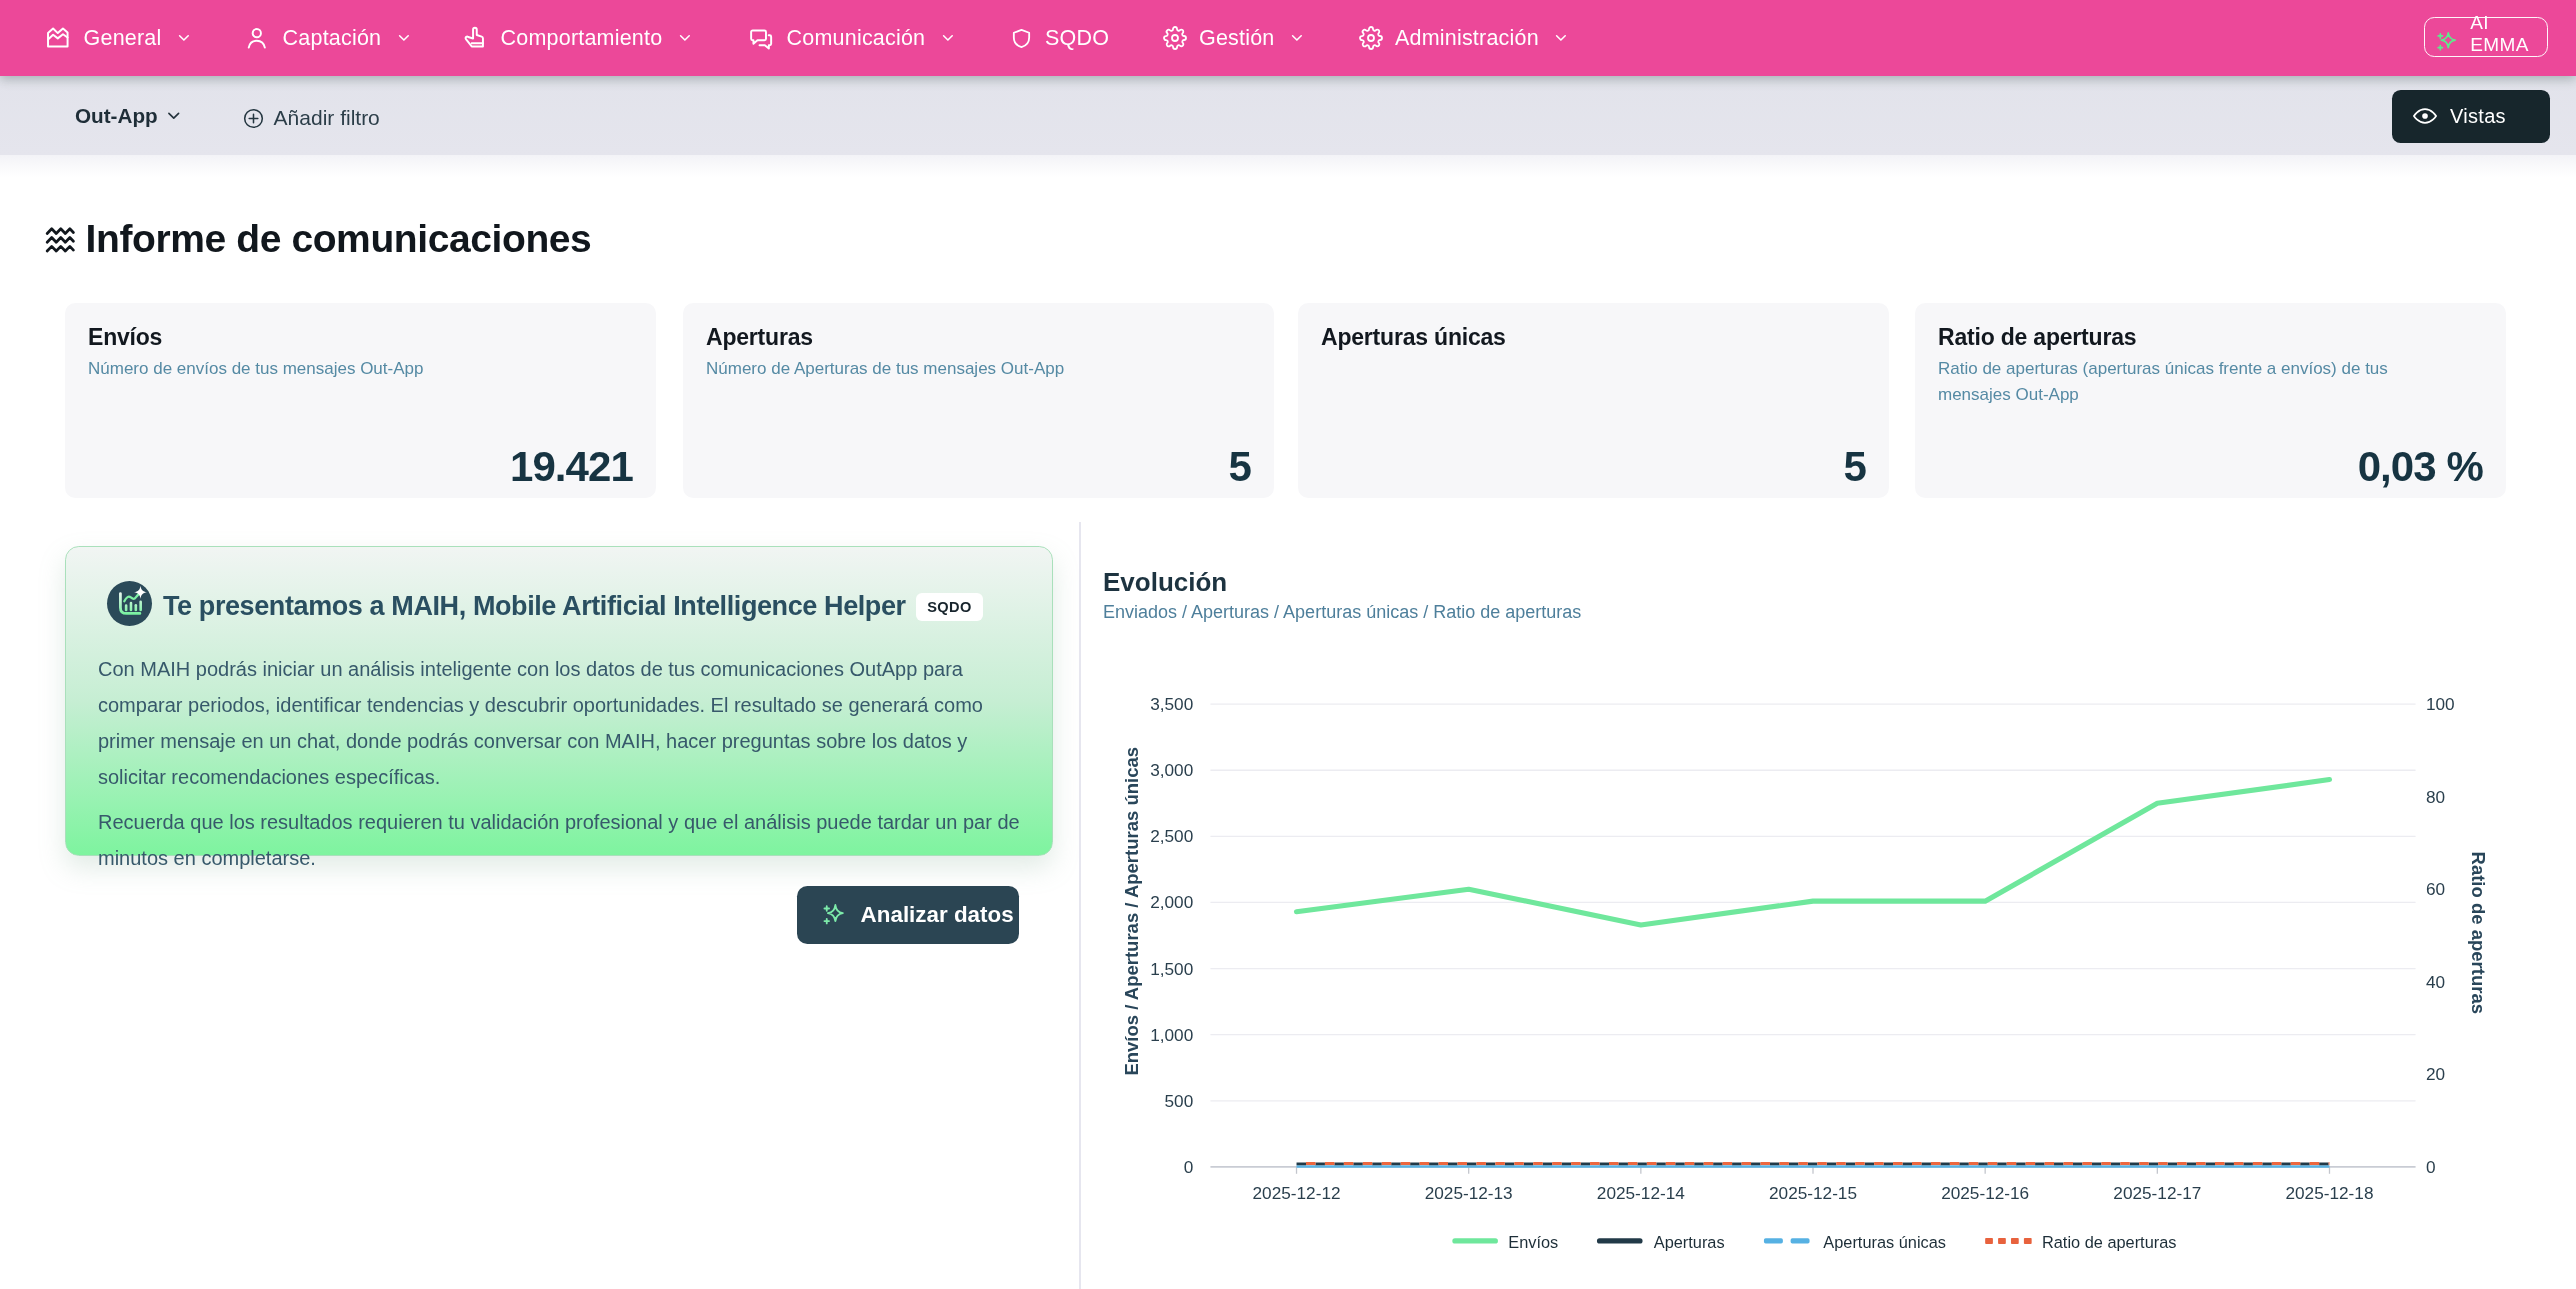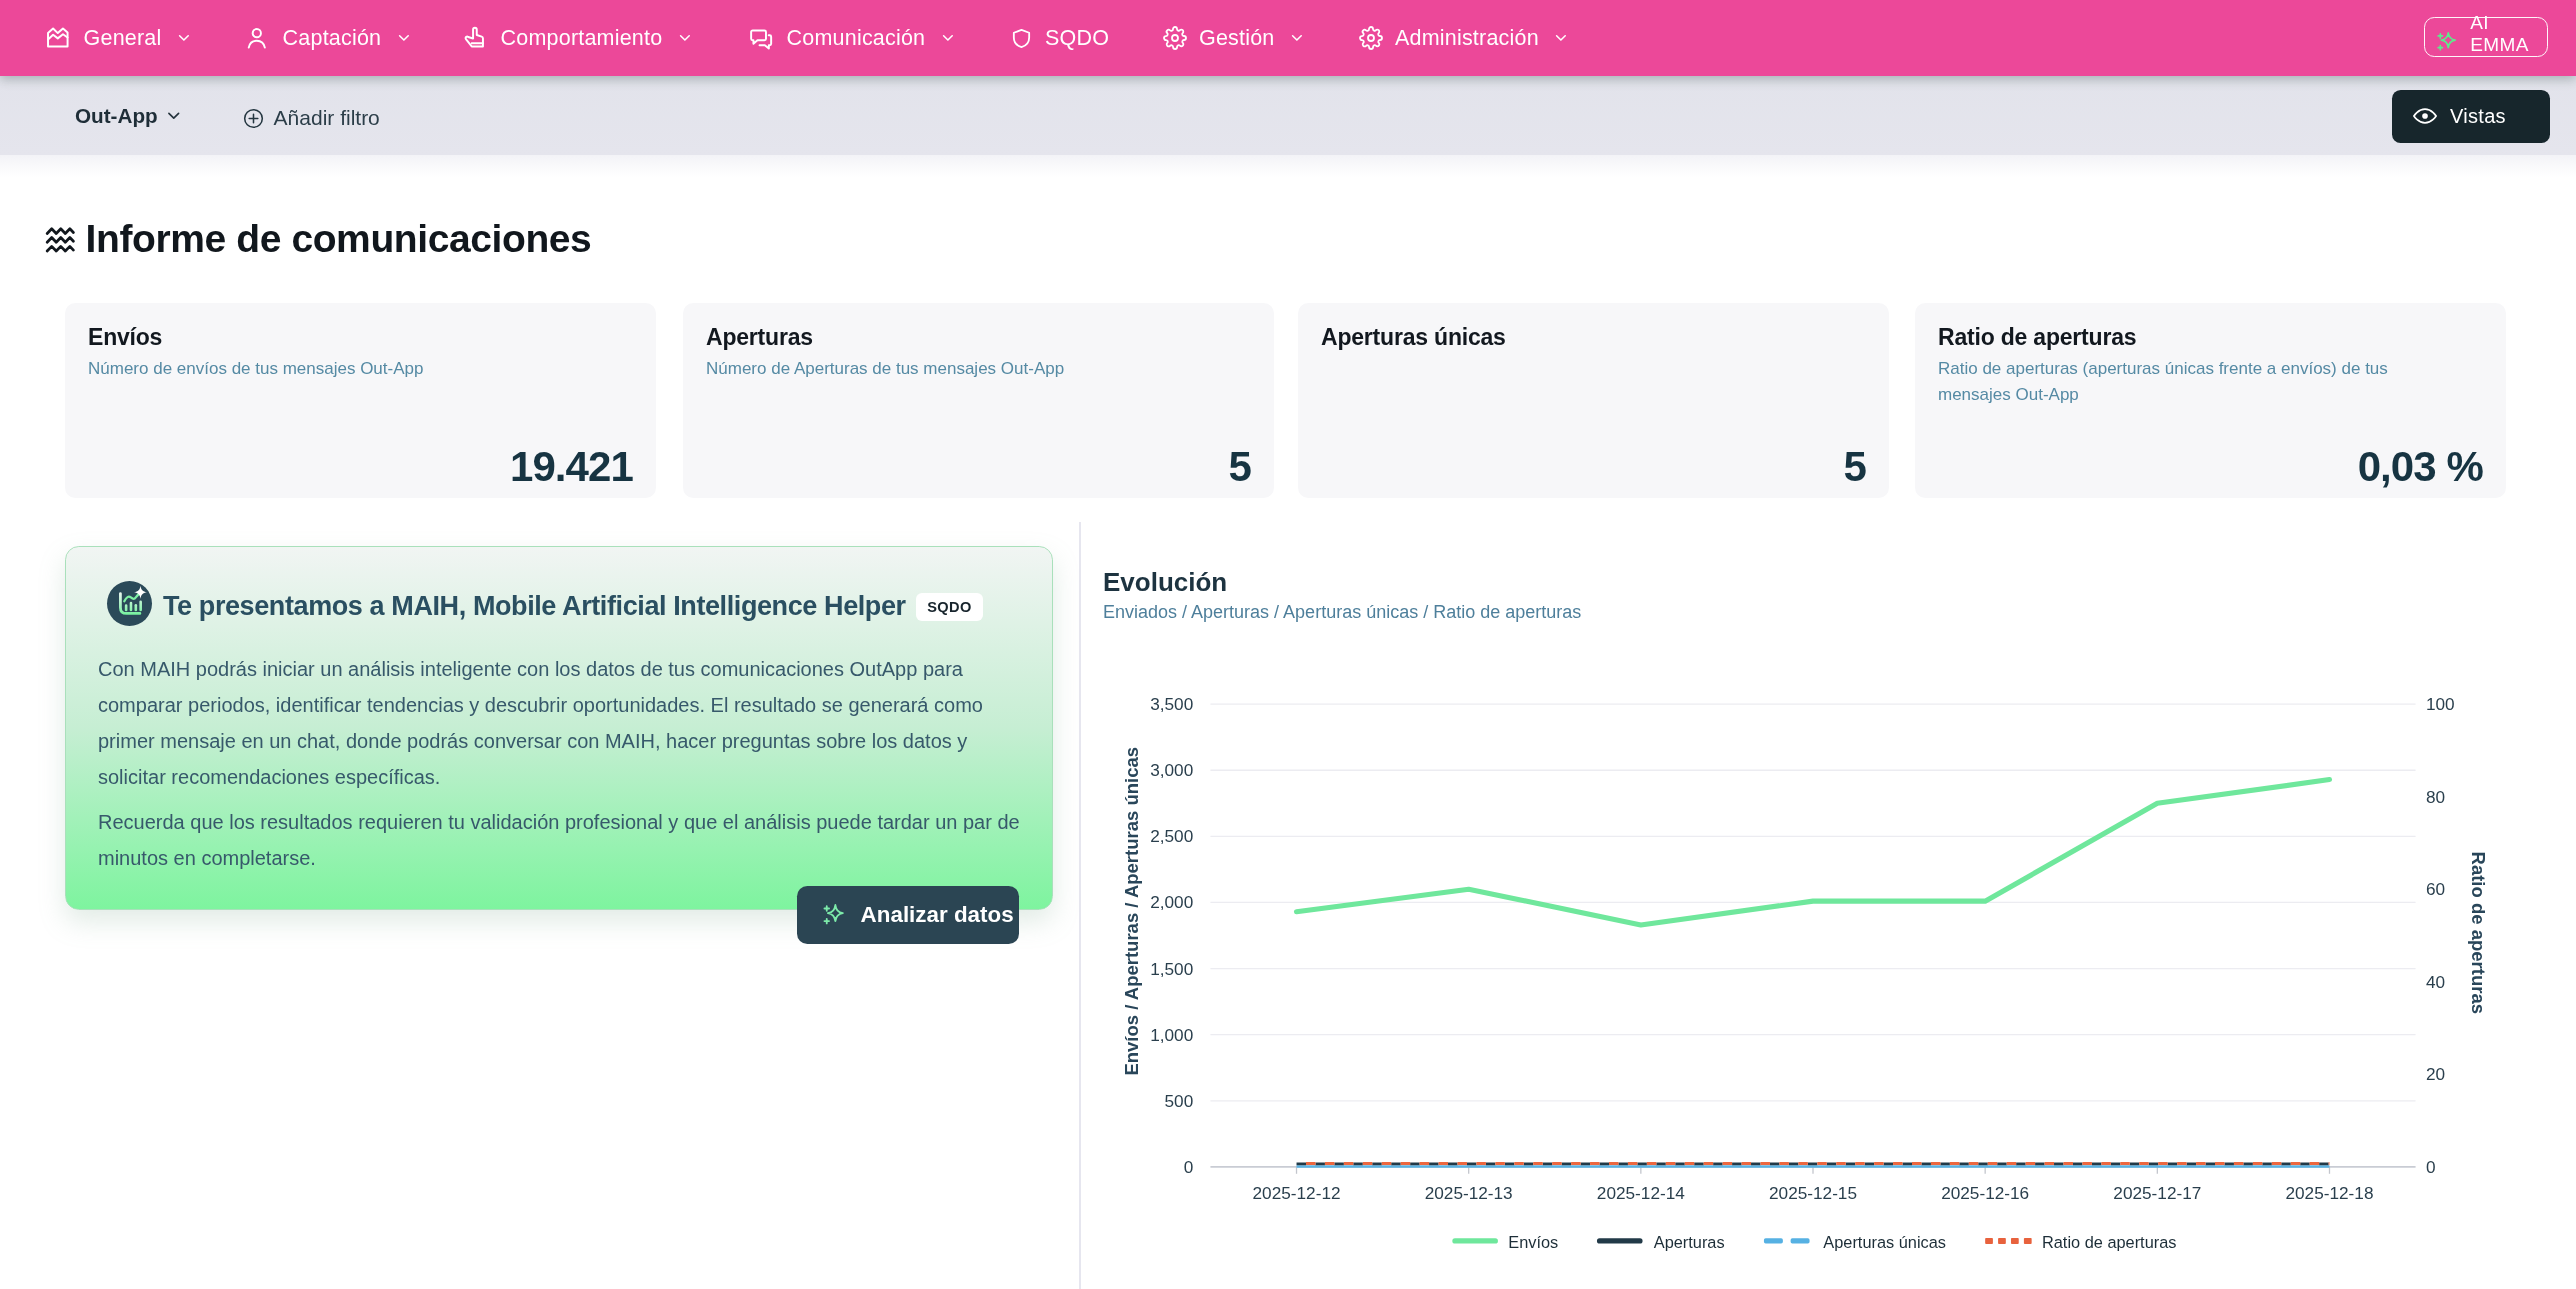--- a/index.html
+++ b/index.html
@@ -26,21 +26,21 @@
 #vistas span{margin-left:12px;letter-spacing:0.3px;}
 
 #pagetitle{position:absolute;left:44px;top:217px;display:flex;align-items:center;color:#11171d;}
 #pagetitle .txt{margin-left:8.6px;font-size:39px;font-weight:700;letter-spacing:-0.4px;}
 
 .card{position:absolute;top:303px;height:195px;width:591px;background:#f7f7f9;border-radius:10.3px;}
 .card .t{position:absolute;left:23px;top:20.7px;font-size:23px;font-weight:700;color:#12181f;letter-spacing:-0.2px;}
 .card .s{position:absolute;left:23px;top:53px;width:542px;font-size:17px;line-height:26px;color:#558aa4;}
 .card .n{position:absolute;right:23px;bottom:6.9px;font-size:42px;font-weight:700;color:#173442;letter-spacing:-0.9px;}
 
-#maih{position:absolute;left:65px;top:546px;width:988px;height:364px;border-radius:13.8px;border:0.9px solid #a9e0bb;background:linear-gradient(180deg,#f1f5f3 0%,#c6eed3 50%,#7ef49f 100%);box-shadow:0 12px 26px rgba(140,180,155,.25);}
+#maih{position:absolute;left:65px;top:546px;width:988px;height:310px;border-radius:13.8px;border:0.9px solid #a9e0bb;background:linear-gradient(180deg,#f1f5f3 0%,#c6eed3 50%,#7ef49f 100%);box-shadow:0 12px 26px rgba(140,180,155,.25);}
 #maih .circ{position:absolute;left:41px;top:34px;width:45px;height:45px;border-radius:50%;background:#2b4a59;}
 #maih .hrow{position:absolute;left:97px;top:37px;height:45px;display:flex;align-items:center;}
 #maih .htxt{font-size:27px;font-weight:700;color:#2a4f61;letter-spacing:-0.4px;}
 #maih .beta{margin-left:10.3px;background:#fff;border-radius:6px;padding:6px 11.2px;font-size:14.6px;font-weight:700;color:#17242c;letter-spacing:0.4px;}
 #maih .para{position:absolute;left:32px;width:986px;font-size:20px;line-height:36px;color:#37596b;}
 #maih .btn{position:absolute;left:731px;top:339px;width:222px;height:58px;background:#2b4553;border-radius:10.3px;display:flex;align-items:center;color:#fff;font-size:22.4px;font-weight:700;}
 #maih .btn svg{margin-left:24px;}
 #maih .btn span{margin-left:12px;}
 
 #vdiv{position:absolute;left:1079px;top:522px;width:1.7px;height:768px;background:#e6e6ef;}

